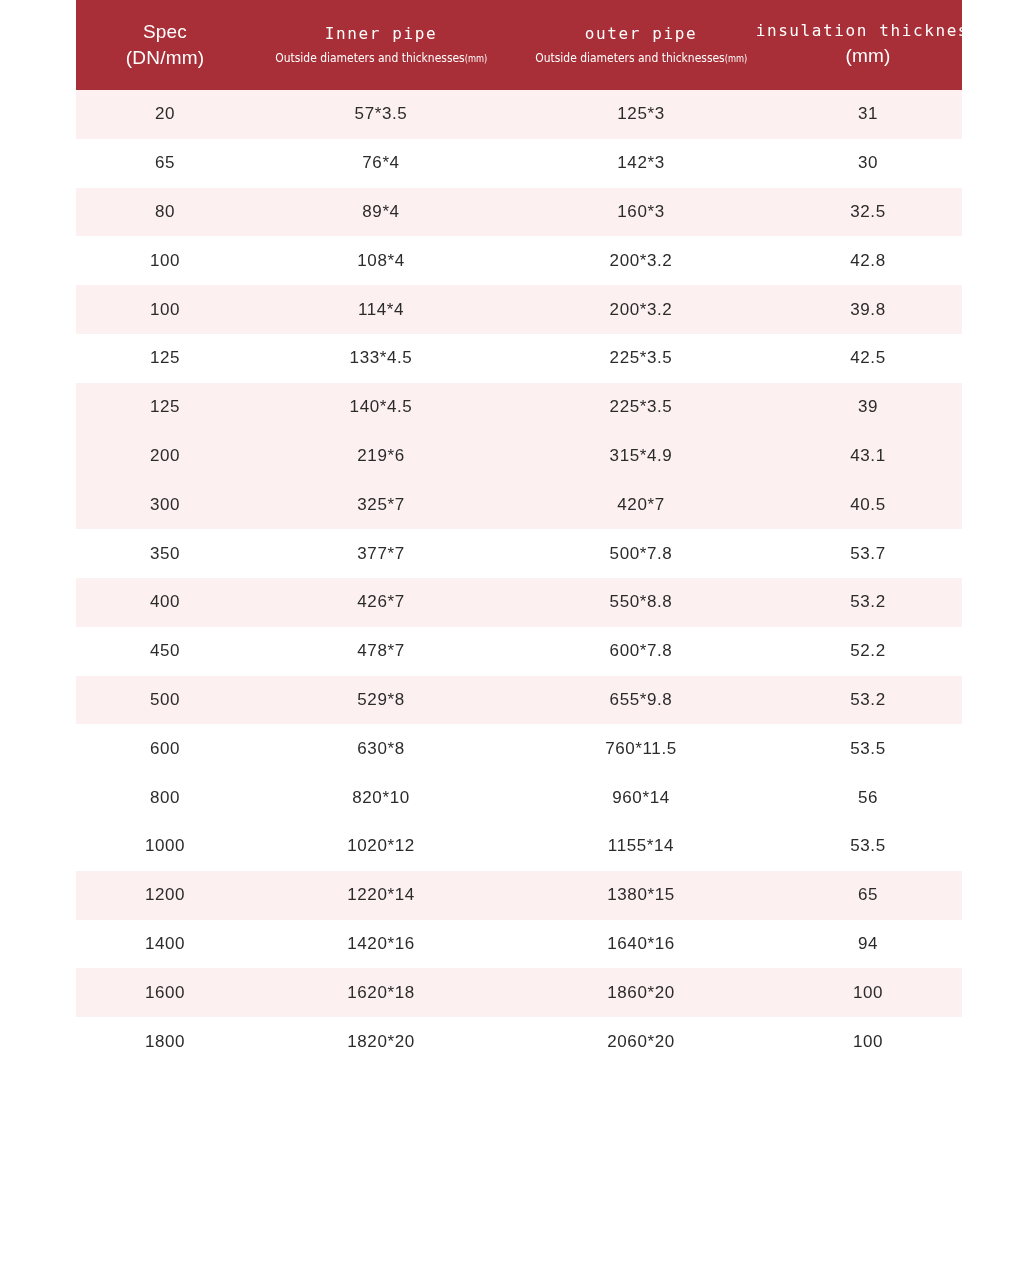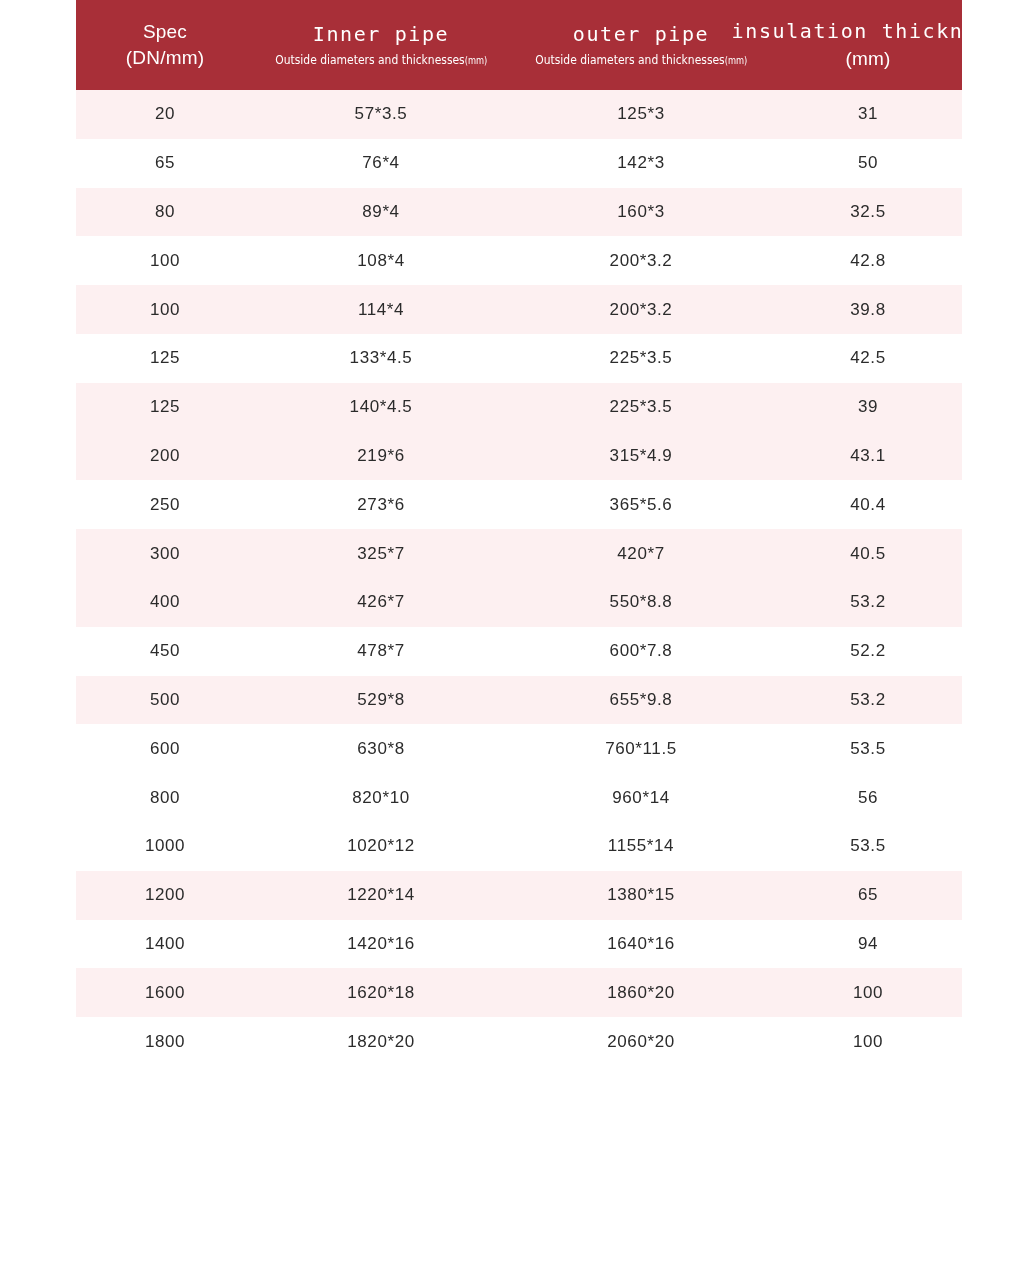--- a/index.html
+++ b/index.html
@@ -54,21 +54,21 @@
     justify-content: center;
     line-height: 1.18;
   }
   .hdr-line1 {
     font-size: 19px;
     letter-spacing: 0.2px;
     white-space: nowrap;
   }
   .hdr-line1.mono {
     font-family: "DejaVu Sans Mono", monospace;
-    font-size: 20px;
+    font-size: 16px;
     letter-spacing: 1.6px;
   }
   .hdr-line2 {
     font-size: 19px;
     letter-spacing: 0.2px;
     margin-top: 4px;
     white-space: nowrap;
   }
   .hdr-sub {
     font-family: "DejaVu Sans Condensed", "Liberation Sans Narrow", "Liberation Sans", sans-serif;
@@ -138,21 +138,21 @@
         <tr class="row-even">
           <td>20</td>
           <td>57*3.5</td>
           <td>125*3</td>
           <td>31</td>
         </tr>
         <tr class="row-odd">
           <td>65</td>
           <td>76*4</td>
           <td>142*3</td>
-          <td>50</td>
+          <td>30</td>
         </tr>
         <tr class="row-even">
           <td>80</td>
           <td>89*4</td>
           <td>160*3</td>
           <td>32.5</td>
         </tr>
         <tr class="row-odd">
           <td>100</td>
           <td>108*4</td>
@@ -176,32 +176,32 @@
           <td>140*4.5</td>
           <td>225*3.5</td>
           <td>39</td>
         </tr>
         <tr class="row-even">
           <td>200</td>
           <td>219*6</td>
           <td>315*4.9</td>
           <td>43.1</td>
         </tr>
-        <tr class="row-odd">
-          <td>250</td>
-          <td>273*6</td>
-          <td>365*5.6</td>
-          <td>40.4</td>
-        </tr>
         <tr class="row-even">
           <td>300</td>
           <td>325*7</td>
           <td>420*7</td>
           <td>40.5</td>
         </tr>
+        <tr class="row-odd">
+          <td>350</td>
+          <td>377*7</td>
+          <td>500*7.8</td>
+          <td>53.7</td>
+        </tr>
         <tr class="row-even">
           <td>400</td>
           <td>426*7</td>
           <td>550*8.8</td>
           <td>53.2</td>
         </tr>
         <tr class="row-odd">
           <td>450</td>
           <td>478*7</td>
           <td>600*7.8</td>

